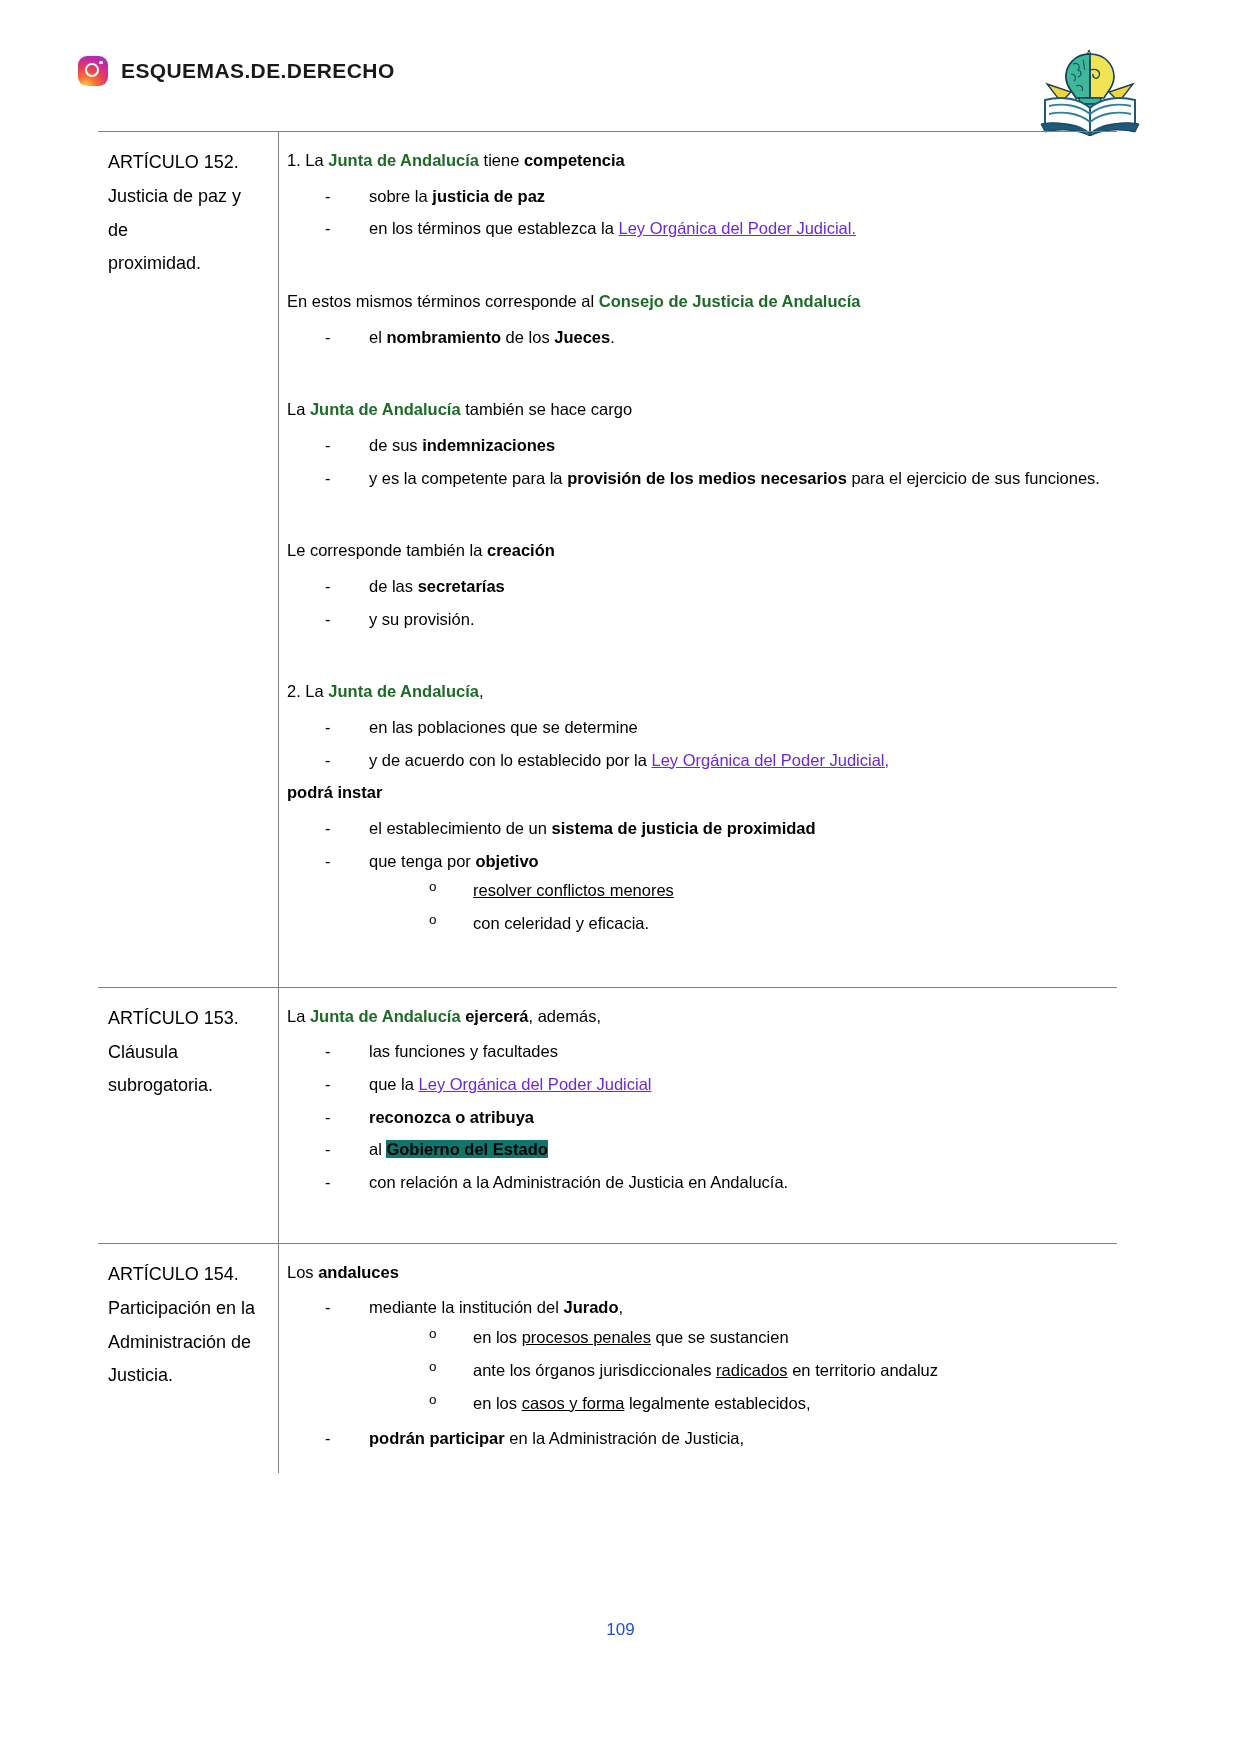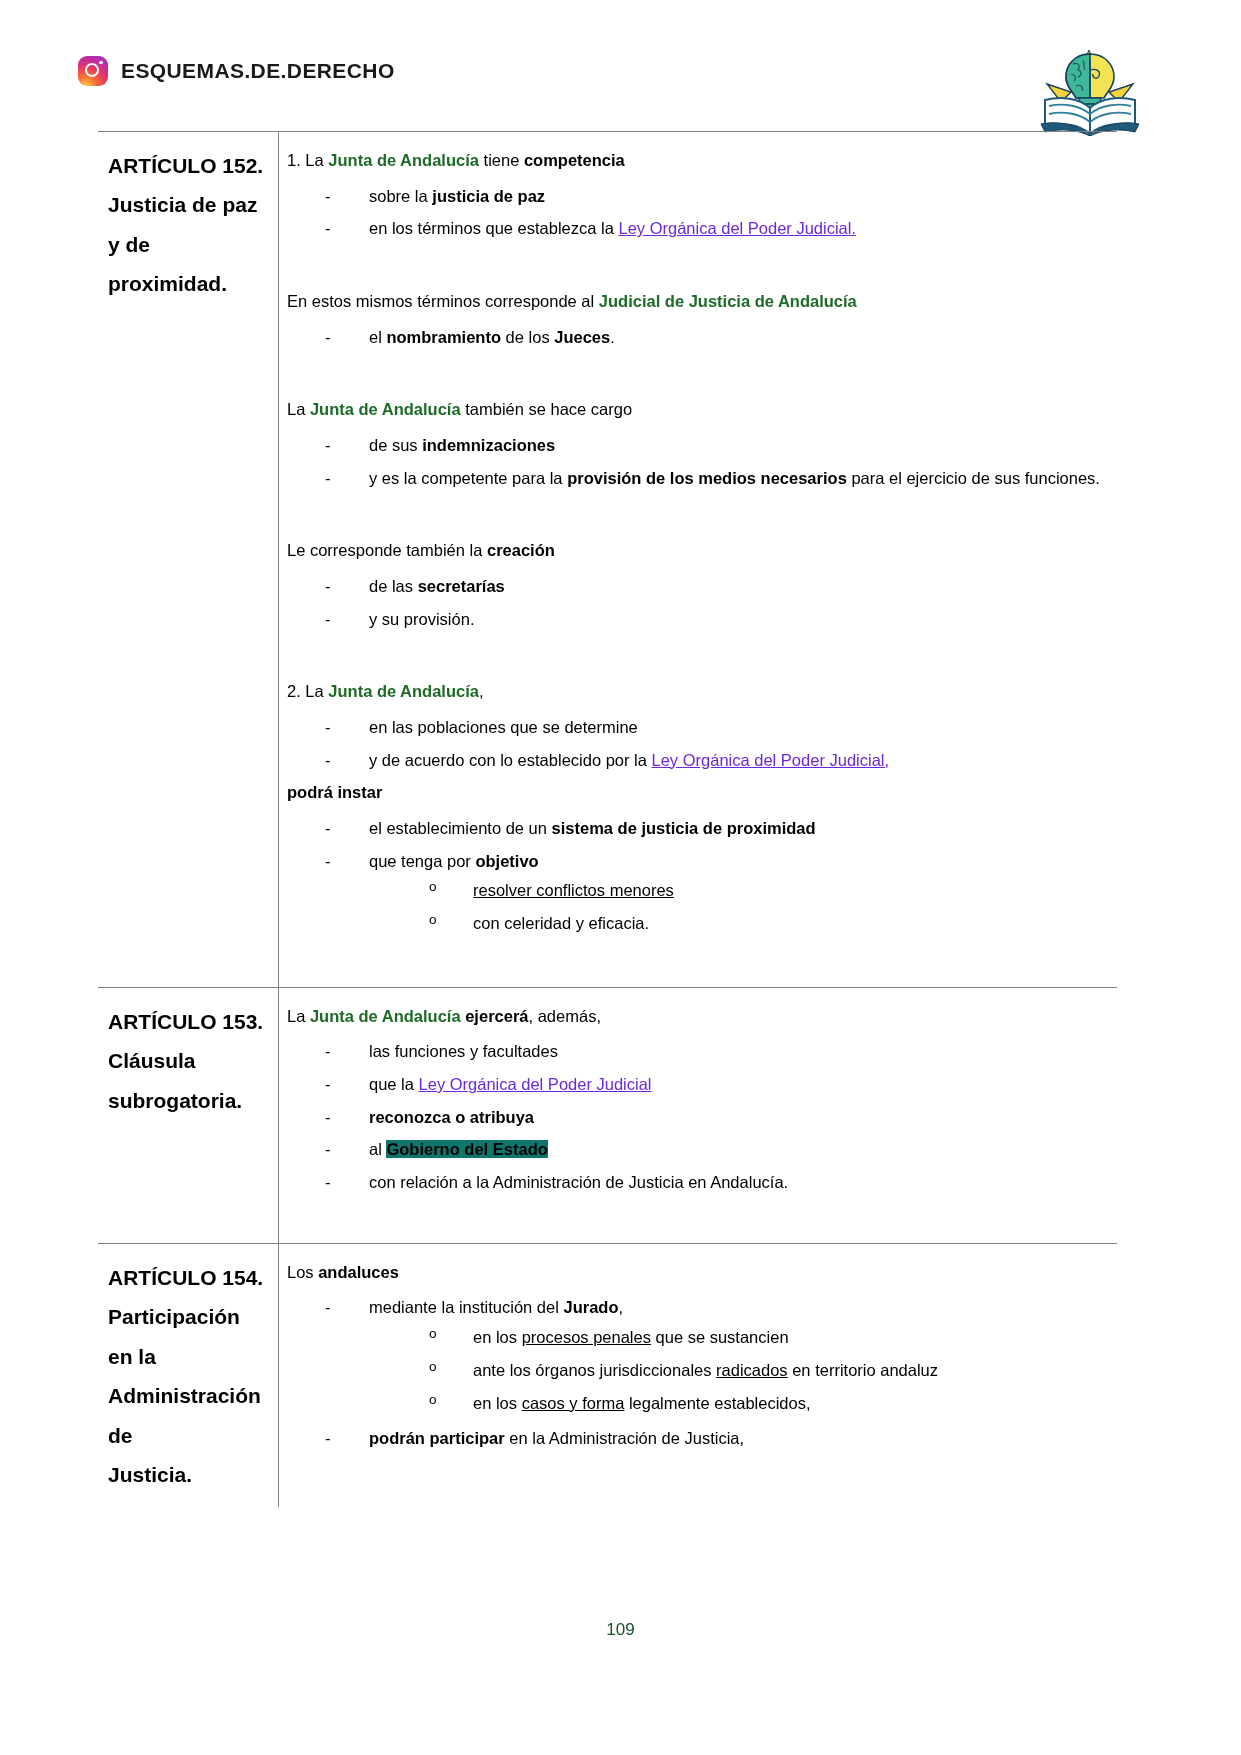--- a/index.html
+++ b/index.html
@@ -96,22 +96,22 @@
     min-height: 40px;
   }
   .row:last-child { border-bottom: none; }
 
   .cell-left {
     width: 181px;
     flex: none;
     border-right: 1.6px solid #808080;
     padding: 14px 12px 12px 10px;
     box-sizing: border-box;
-    font-size: 21px;
-    font-weight: bold;
+    font-size: 18px;
+    font-weight: normal;
     line-height: 1.88;
   }
   .cell-right {
     flex: 1;
     padding: 12px 14px 18px 8px;
     box-sizing: border-box;
     font-size: 16.5px;
     line-height: 1.55;
   }
 
@@ -174,21 +174,21 @@
     font-weight: bold;
   }
 
   .pagenum {
     position: absolute;
     left: 0;
     top: 1620px;
     width: 1241px;
     text-align: center;
     font-size: 17px;
-    color: #14532d;
+    color: #1d4ed8;
   }
 </style>
 </head>
 <body>
 
 <div class="page">
 
   <div class="header">
     <div class="brand">
       <span class="ig-icon"></span>
@@ -247,21 +247,21 @@
 
         <p class="para tight"><span>1. La </span><span class="green">Junta de Andalucía</span><span> tiene </span><span class="b">competencia</span></p>
 
         <ul class="lvl1">
           <li><span>sobre la </span><span class="b">justicia de paz</span></li>
           <li><span>en los términos que establezca la </span><span class="link">Ley Orgánica del Poder Judicial.</span></li>
         </ul>
 
         <div class="spacer-lg"></div>
 
-        <p class="para tight"><span>En estos mismos términos corresponde al </span><span class="green">Judicial de Justicia de Andalucía</span></p>
+        <p class="para tight"><span>En estos mismos términos corresponde al </span><span class="green">Consejo de Justicia de Andalucía</span></p>
 
         <ul class="lvl1">
           <li><span>el </span><span class="b">nombramiento</span><span> de los </span><span class="b">Jueces</span><span>.</span></li>
         </ul>
 
         <div class="spacer-lg"></div>
 
         <p class="para tight"><span>La </span><span class="green">Junta de Andalucía</span><span> también se hace cargo</span></p>
 
         <ul class="lvl1">

